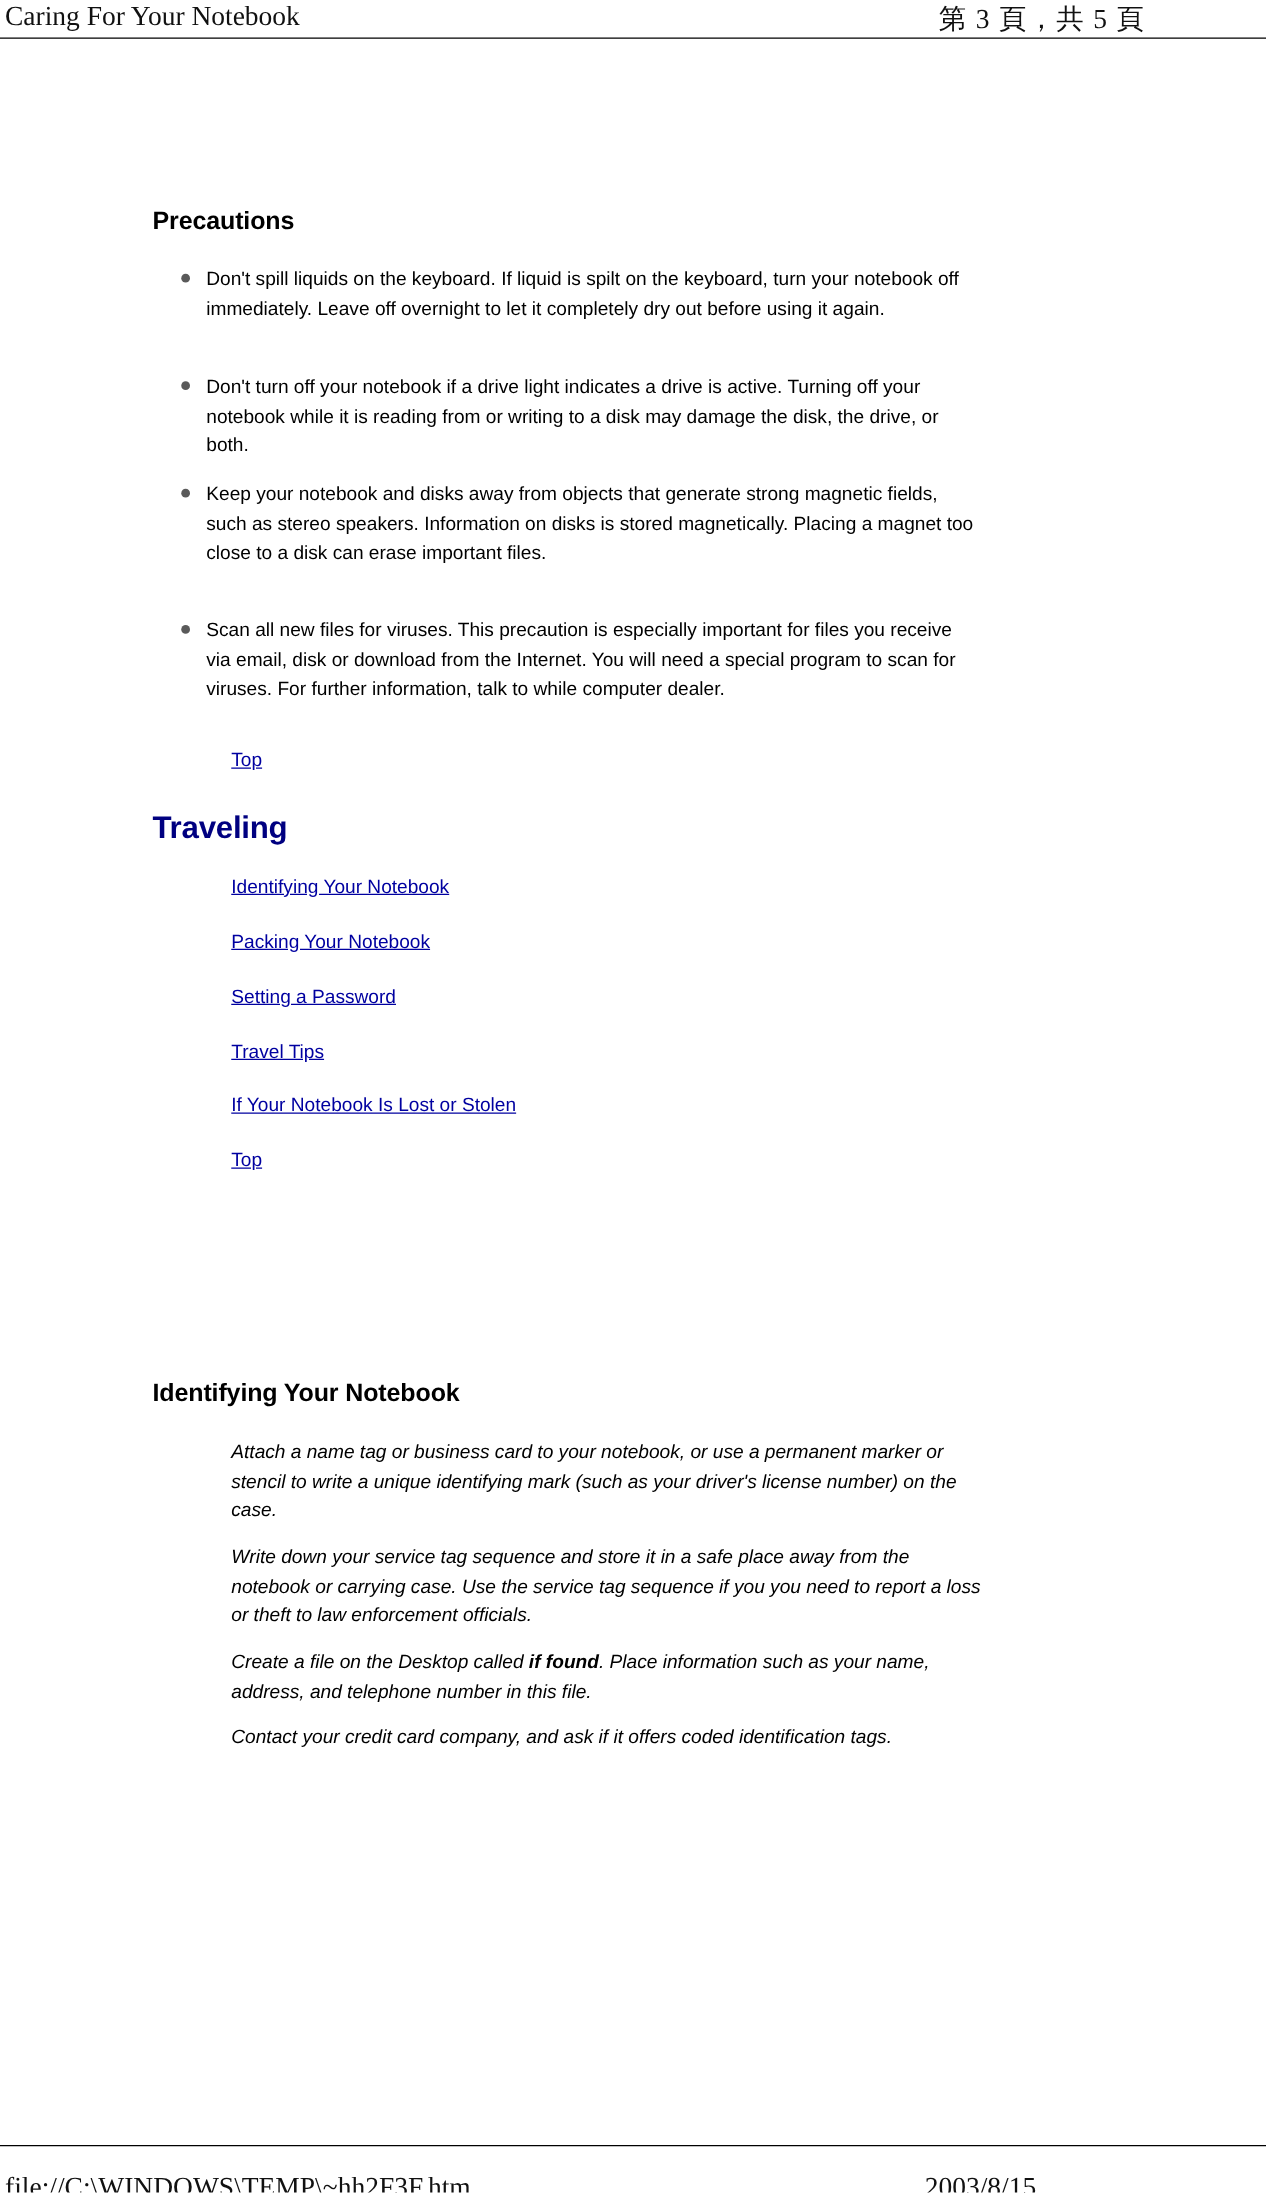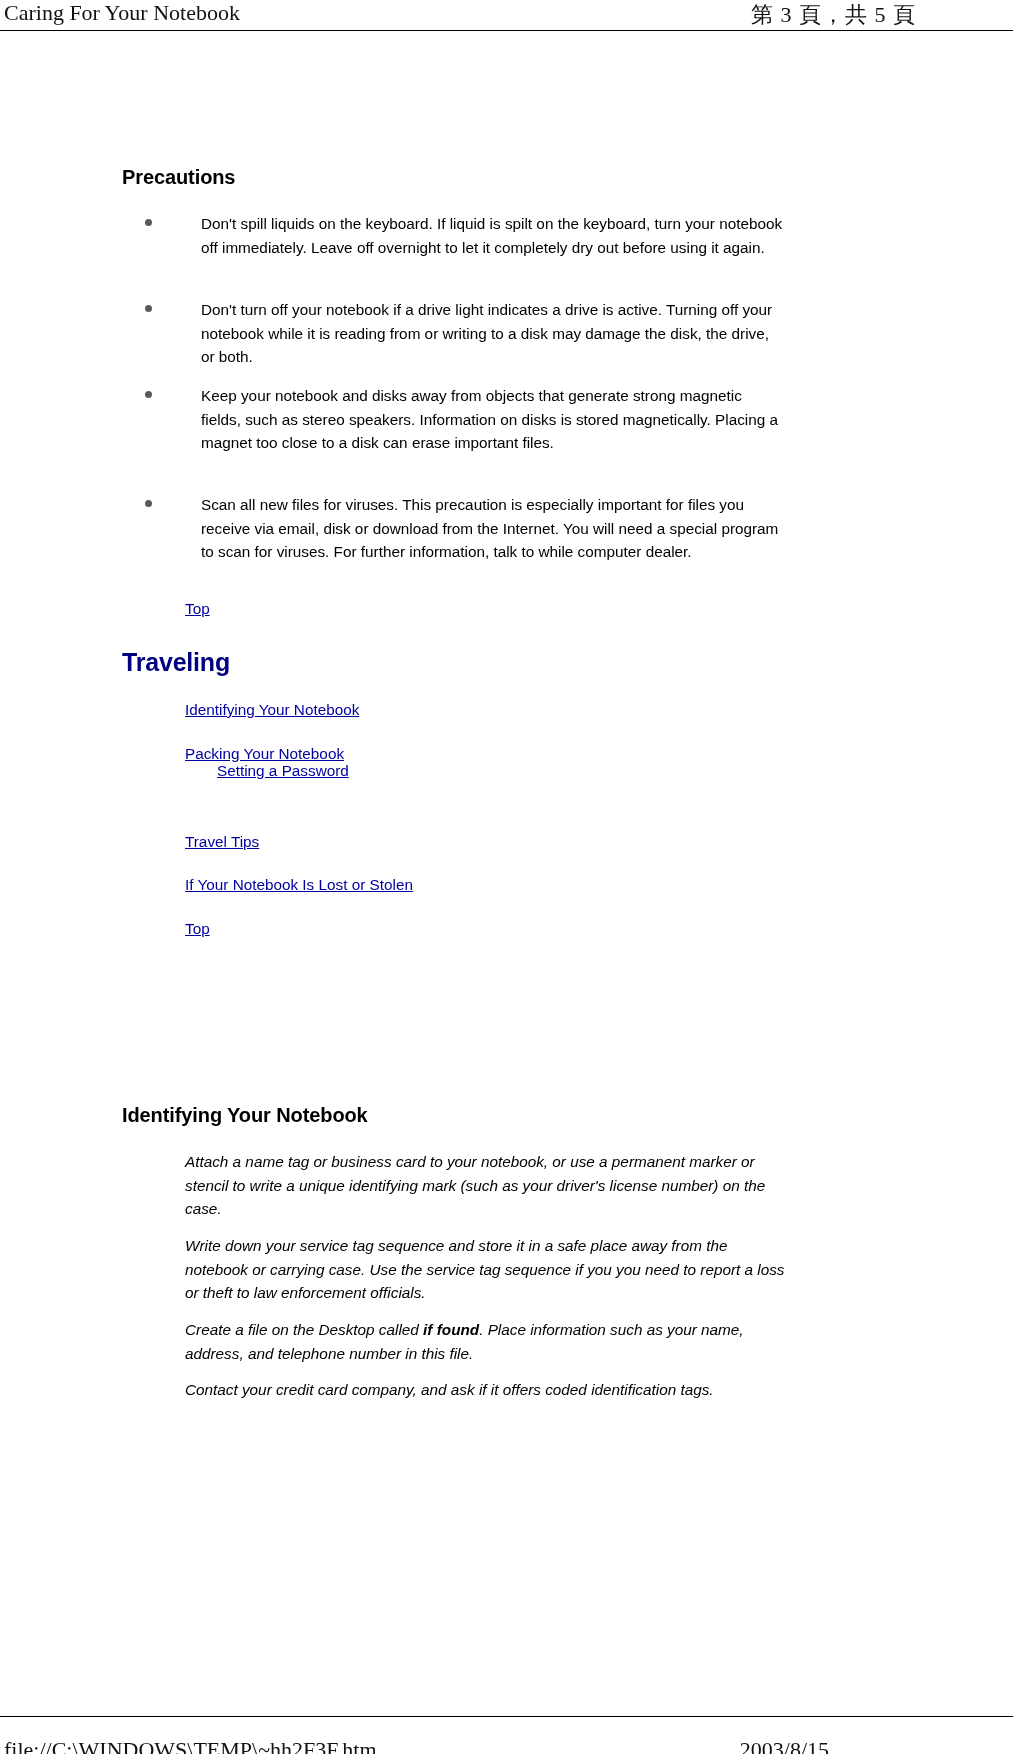--- a/index.html
+++ b/index.html
@@ -85,21 +85,21 @@
     position: absolute;
     left: 0px;
     top: 7px;
     width: 7px;
     height: 7px;
     border-radius: 50%;
     background: #5a5a5a;
   }
   .bullet-text {
     display: block;
-    margin-left: 56px;
+    margin-left: 20px;
     font-size: 15.3px;
     line-height: 23.5px;
     color: #000000;
   }
 
   .para {
     position: absolute;
     left: 185px;
     width: 600px;
     font-size: 15.3px;
@@ -181,21 +181,21 @@
     <span class="bullet-dot"></span>
     <span class="bullet-text">Scan all new files for viruses. This precaution is especially important for files you receive via email, disk or download from the Internet. You will need a special program to scan for viruses. For further information, talk to while computer dealer.</span>
   </div>
 
   <a class="doc-link" style="top:598px;">Top</a>
 
   <div class="h-blue" style="top:648px;">Traveling</div>
 
   <a class="doc-link" style="top:699px;">Identifying Your Notebook</a>
   <a class="doc-link" style="top:743px;">Packing Your Notebook</a>
-  <a class="doc-link" style="top:760px;margin-left:32px;">Setting a Password</a>
+  <a class="doc-link" style="top:787px;">Setting a Password</a>
   <a class="doc-link" style="top:831px;">Travel Tips</a>
   <a class="doc-link" style="top:874px;">If Your Notebook Is Lost or Stolen</a>
 
   <a class="doc-link" style="top:918px;">Top</a>
 
   <div class="h-black" style="top:1104px;">Identifying Your Notebook</div>
 
   <div class="para" style="top:1150px;">
     <span>Attach a name tag or business card to your notebook, or use a permanent marker or stencil to write a unique identifying mark (such as your driver's license number) on the case.</span>
   </div>

